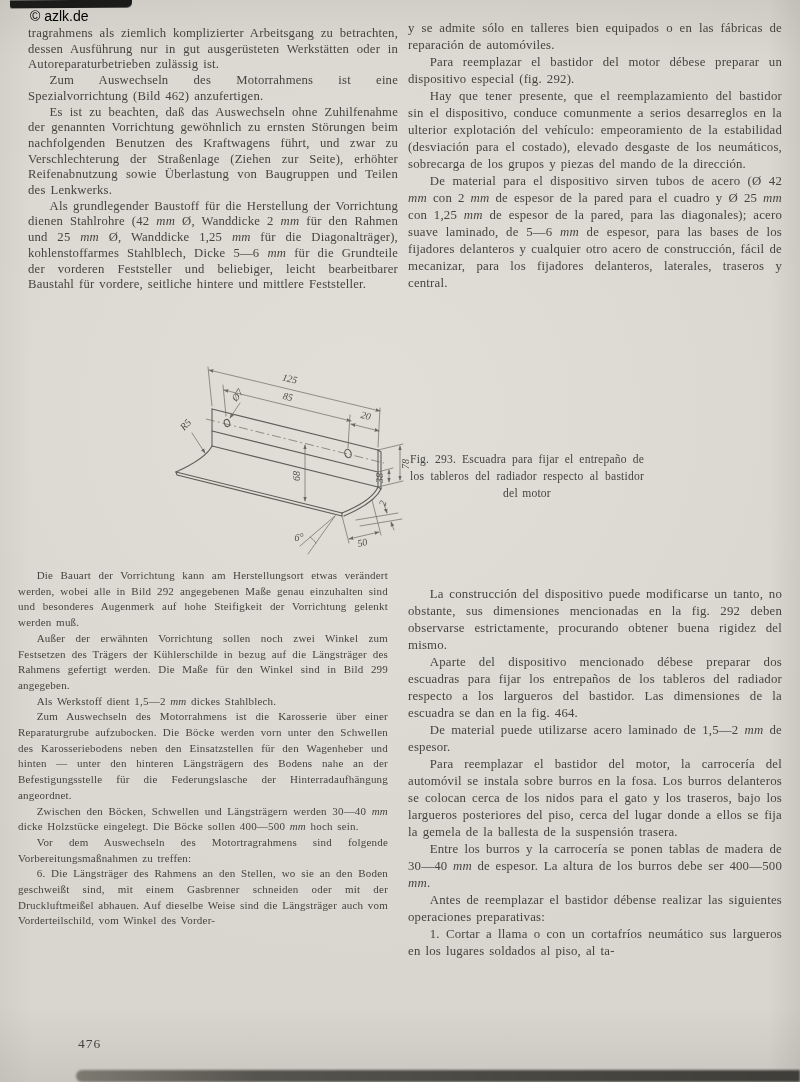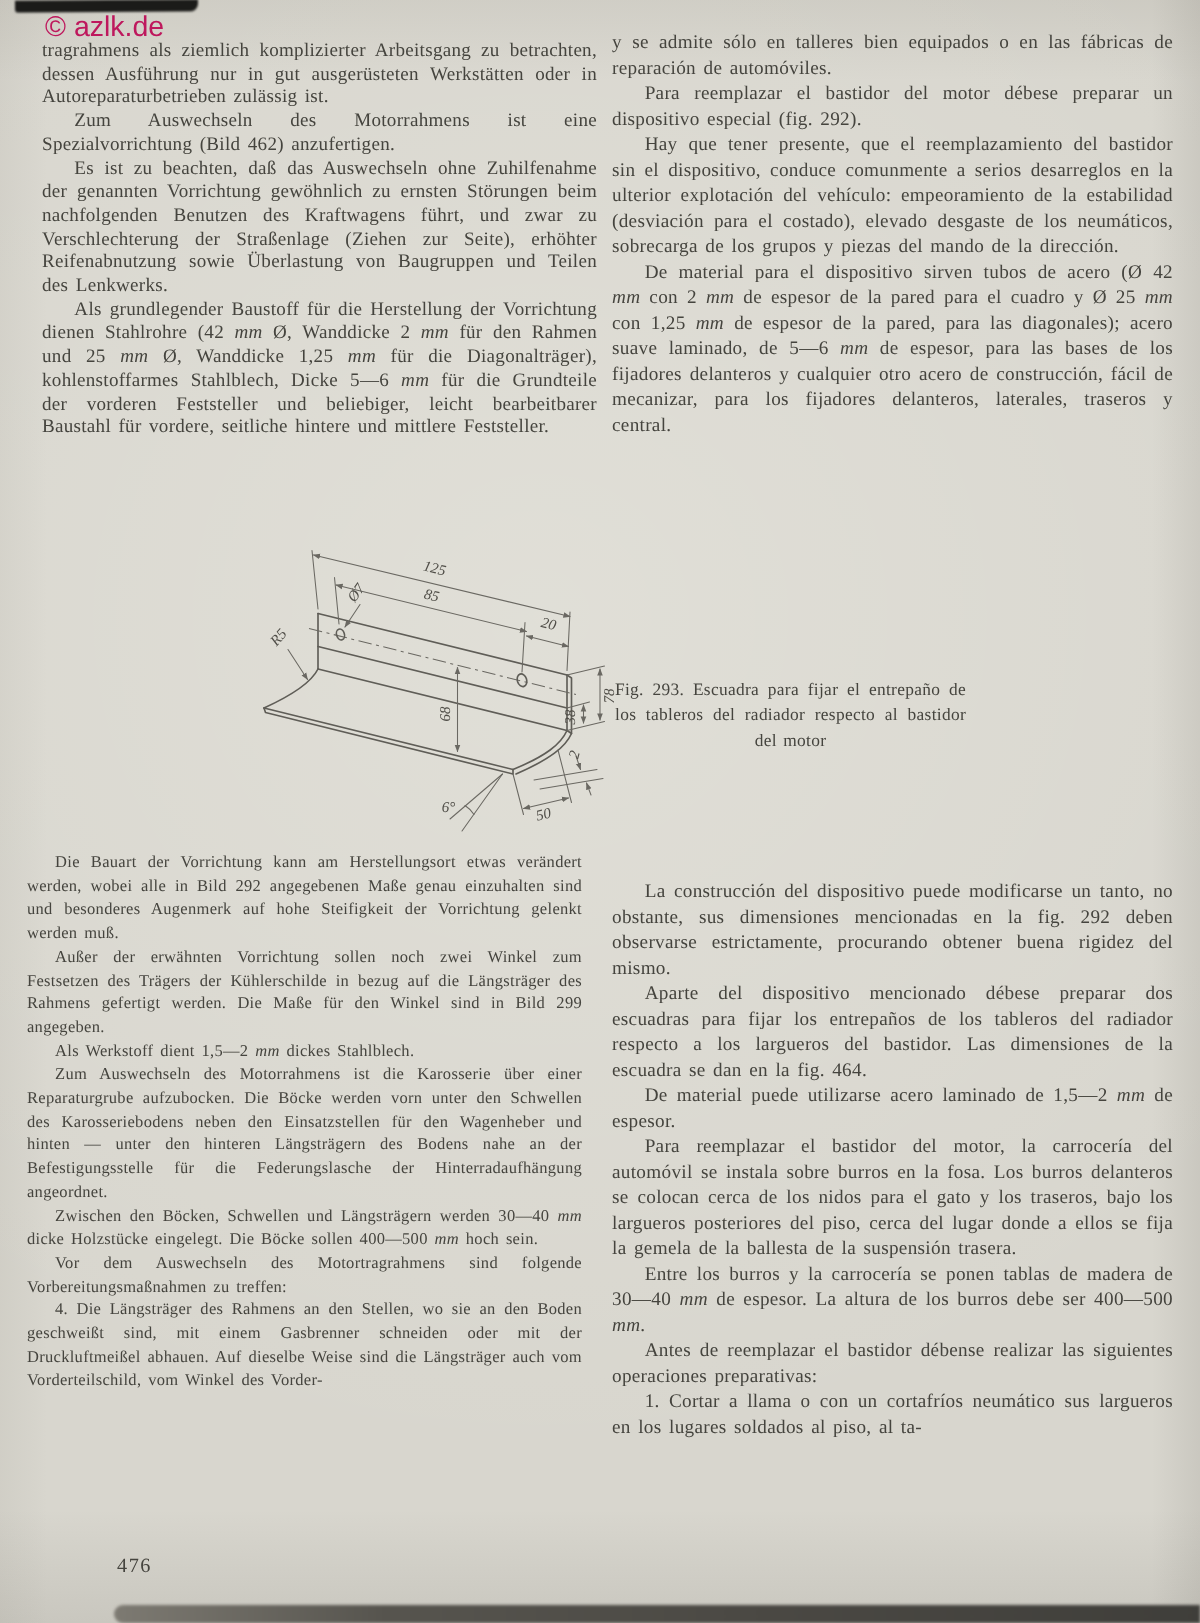--- a/index.html
+++ b/index.html
@@ -24,21 +24,21 @@
   #de-bottom{left:18px;top:568px;width:370px;font-size:11px;line-height:15.7px;}
   #es-bottom{left:408px;top:586px;width:374px;font-size:12.8px;line-height:17px;}
   .captions{
     position:absolute;left:410px;top:452px;width:234px;
     font-size:11.6px;line-height:16.8px;
     text-align:justify;text-align-last:center;letter-spacing:0.2px;word-spacing:1.2px;
   }
   .captions p{margin:0 0 13px 0;}
   .watermark{
     position:absolute;left:30px;top:8px;
-    font-family:"Liberation Sans",sans-serif;font-size:19px;color:#be185d;
+    font-family:"Liberation Sans",sans-serif;font-size:14px;color:#000000;
   }
   .pagenum{position:absolute;left:78px;top:1036px;font-size:13.5px;letter-spacing:1px;}
   .smudge-top{
     position:absolute;left:10px;top:0;width:122px;height:8px;
     background:#1b1b19;border-radius:0 0 5px 2px;filter:blur(0.6px);
     transform:rotate(-0.4deg);
   }
   .smudge-bottom{
     position:absolute;left:76px;top:1070px;width:724px;height:12px;
     background:linear-gradient(to right,#7d7a72,#56544e 25%,#4a4843 60%,#3f3e3a);
@@ -150,21 +150,21 @@
     <p>Fig. 293. Escuadra para fijar el entrepaño de los tableros del radiador respecto al bastidor del motor</p>
   </div>
 
   <div class="col" id="de-bottom">
     <p>Die Bauart der Vorrichtung kann am Herstellungsort etwas verändert werden, wobei alle in Bild 292 angegebenen Maße genau einzuhalten sind und besonderes Augenmerk auf hohe Steifigkeit der Vorrichtung gelenkt werden muß.</p>
     <p>Außer der erwähnten Vorrichtung sollen noch zwei Winkel zum Festsetzen des Trägers der Kühlerschilde in bezug auf die Längsträger des Rahmens gefertigt werden. Die Maße für den Winkel sind in Bild 299 angegeben.</p>
     <p>Als Werkstoff dient 1,5—2 <i>mm</i> dickes Stahlblech.</p>
     <p>Zum Auswechseln des Motorrahmens ist die Karosserie über einer Reparaturgrube aufzubocken. Die Böcke werden vorn unter den Schwellen des Karosseriebodens neben den Einsatzstellen für den Wagenheber und hinten — unter den hinteren Längsträgern des Bodens nahe an der Befestigungsstelle für die Federungslasche der Hinterradaufhängung angeordnet.</p>
     <p>Zwischen den Böcken, Schwellen und Längsträgern werden 30—40 <i>mm</i> dicke Holzstücke eingelegt. Die Böcke sollen 400—500 <i>mm</i> hoch sein.</p>
     <p>Vor dem Auswechseln des Motortragrahmens sind folgende Vorbereitungsmaßnahmen zu treffen:</p>
-    <p>4. Die Längsträger des Rahmens an den Stellen, wo sie an den Boden geschweißt sind, mit einem Gasbrenner schneiden oder mit der Druckluftmeißel abhauen. Auf dieselbe Weise sind die Längsträger auch vom Vorderteilschild, vom Winkel des Vorder-</p>
+    <p>6. Die Längsträger des Rahmens an den Stellen, wo sie an den Boden geschweißt sind, mit einem Gasbrenner schneiden oder mit der Druckluftmeißel abhauen. Auf dieselbe Weise sind die Längsträger auch vom Vorderteilschild, vom Winkel des Vorder-</p>
   </div>
 
   <div class="col" id="es-bottom">
     <p>La construcción del dispositivo puede modificarse un tanto, no obstante, sus dimensiones mencionadas en la fig. 292 deben observarse estrictamente, procurando obtener buena rigidez del mismo.</p>
     <p>Aparte del dispositivo mencionado débese preparar dos escuadras para fijar los entrepaños de los tableros del radiador respecto a los largueros del bastidor. Las dimensiones de la escuadra se dan en la fig. 464.</p>
     <p>De material puede utilizarse acero laminado de 1,5—2 <i>mm</i> de espesor.</p>
     <p>Para reemplazar el bastidor del motor, la carrocería del automóvil se instala sobre burros en la fosa. Los burros delanteros se colocan cerca de los nidos para el gato y los traseros, bajo los largueros posteriores del piso, cerca del lugar donde a ellos se fija la gemela de la ballesta de la suspensión trasera.</p>
     <p>Entre los burros y la carrocería se ponen tablas de madera de 30—40 <i>mm</i> de espesor. La altura de los burros debe ser 400—500 <i>mm</i>.</p>
     <p>Antes de reemplazar el bastidor débense realizar las siguientes operaciones preparativas:</p>
     <p>1. Cortar a llama o con un cortafríos neumático sus largueros en los lugares soldados al piso, al ta-</p>

